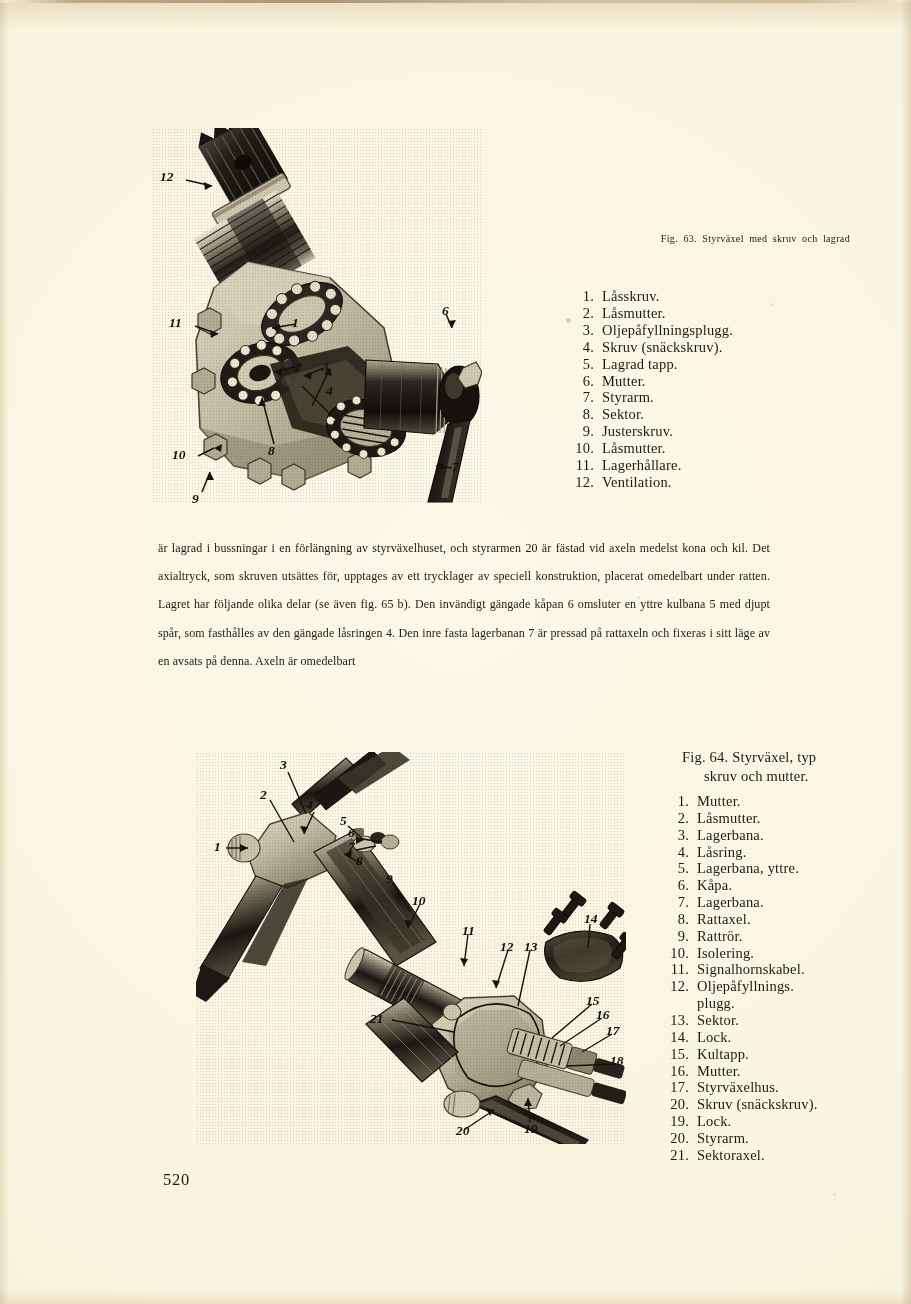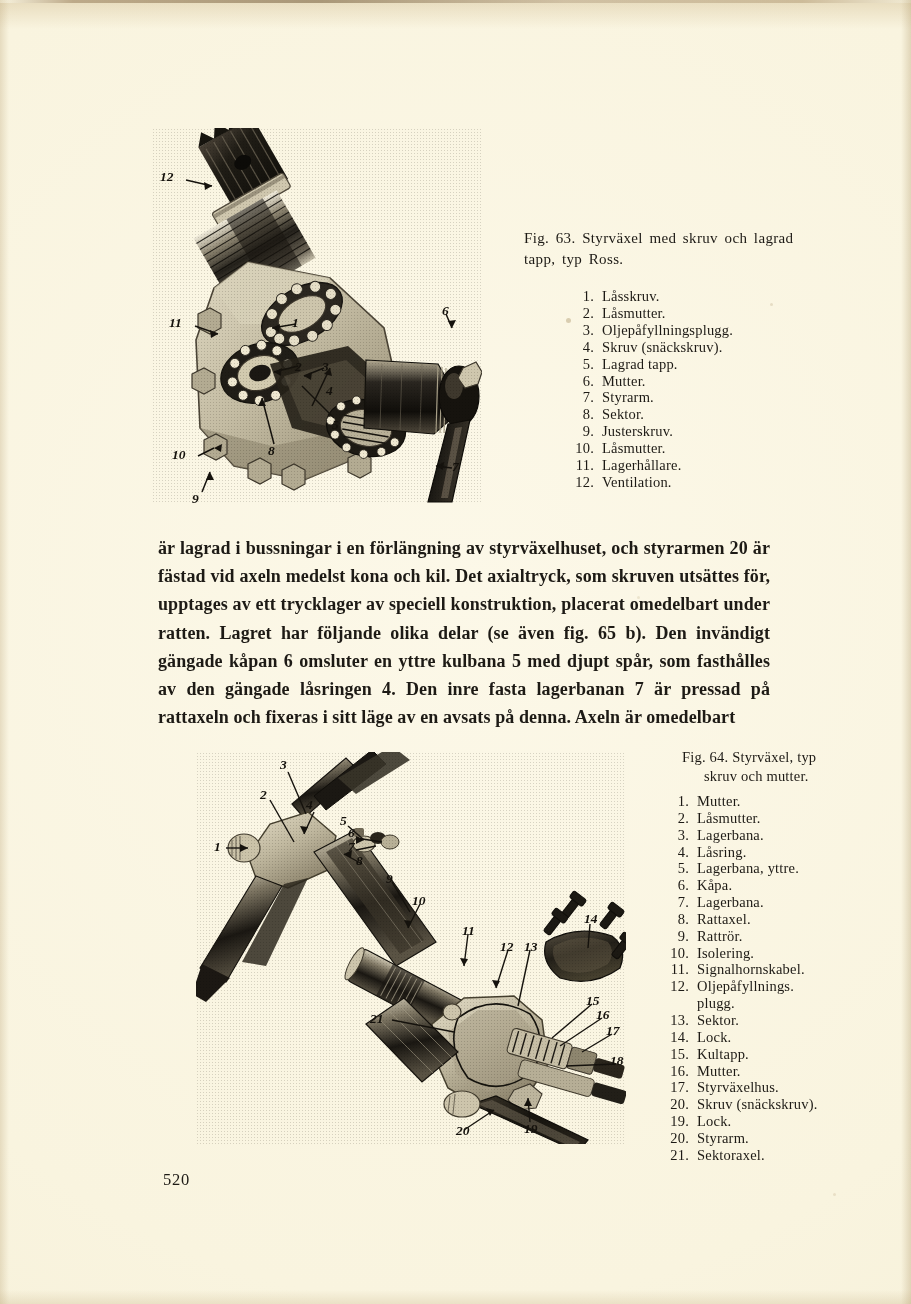--- a/index.html
+++ b/index.html
@@ -47,24 +47,24 @@
   }
 
   
   .fig63-illustration {
     position: absolute;
     left: 152px; top: 128px;
     width: 330px; height: 375px;
   }
   .fig63-caption {
     position: absolute;
-    left: 524px; top: 228px;
+    left: 510px; top: 228px;
     width: 340px;
-    text-align: left;
-    font-size: 15px;
+    text-align: right;
+    font-size: 10px;
     line-height: 21px;
     letter-spacing: .35px;
     word-spacing: 2.5px;
   }
   .fig63-list {
     position: absolute;
     left: 560px; top: 288px;
     width: 300px;
     font-size: 14.5px;
     line-height: 16.9px;
@@ -79,25 +79,24 @@
     flex: 0 0 auto;
   }
   .num-list .lbl { flex: 1 1 auto; }
   .num-list .cont { padding-left: 42px; }
 
   
   .body-par {
     position: absolute;
     left: 158px; top: 534px;
     width: 612px;
-    font-size: 18px;
+    font-size: 12px;
     line-height: 28.2px;
     text-align: justify;
     letter-spacing: .1px;
-    font-weight: bold;
   }
   .body-par p { margin: 0; }
 
   
   .fig64-illustration {
     position: absolute;
     left: 196px; top: 752px;
     width: 430px; height: 392px;
   }
   .fig64-caption {
@@ -371,21 +370,20 @@
     <span class="callout" style="left:180px;top:290px;">5</span>
     <span class="callout" style="left:290px;top:176px;">6</span>
     <span class="callout" style="left:300px;top:332px;">7</span>
     <span class="callout" style="left:116px;top:316px;">8</span>
     <span class="callout" style="left:40px;top:364px;">9</span>
     <span class="callout" style="left:20px;top:320px;">10</span>
   </div>
 
   <div class="fig63-caption">
     <div>Fig. 63.  Styrväxel med skruv och lagrad</div>
-    <div>tapp, typ Ross.</div>
   </div>
 
   <div class="fig63-list">
     <ul class="num-list">
       <li>
           <span class="num">1.</span>
           <span class="lbl">Låsskruv.</span>
         </li>
       <li>
           <span class="num">2.</span>

